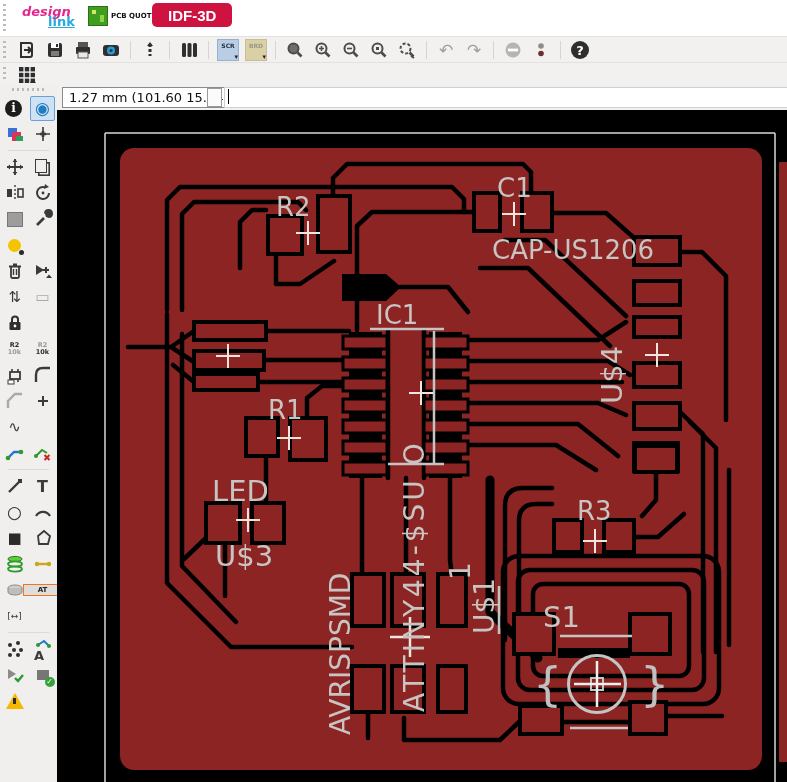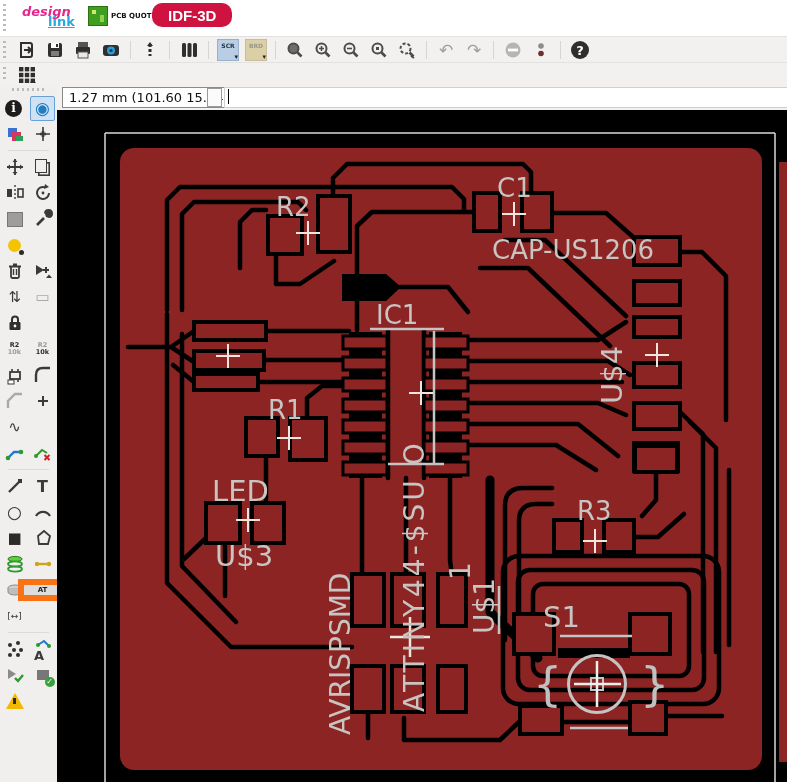--- a/index.html
+++ b/index.html
@@ -10,21 +10,21 @@
     background-image:repeating-linear-gradient(#bbb 0 2px,transparent 2px 5px);}
   #logo-design{position:absolute;left:22px;top:4px;width:60px;height:28px;font-size:13px;font-weight:bold;}
   #logo-design .d{color:#e5258e;font-style:italic;position:absolute;left:0;top:0;}
   #logo-design .l{color:#2aa8df;position:absolute;left:26px;top:10px;text-decoration:underline;}
   #pcbquote{position:absolute;left:88px;top:6px;display:flex;align-items:center;gap:3px;}
   .pcbq-ic{width:18px;height:18px;background:#3f9e1f;border:1px solid #2c700f;position:relative;}
   .pcbq-ic:before{content:"";position:absolute;left:3px;top:3px;width:4px;height:4px;background:#cdе;background:#cfe86a;}
   .pcbq-ic:after{content:"";position:absolute;right:3px;bottom:3px;width:4px;height:7px;background:#8fd34a;}
   .pcbq-txt{font-size:7px;font-weight:bold;color:#111;line-height:1.15;}
   #idf3d{position:absolute;left:152px;top:3px;height:24px;padding:0 16px;background:#ce1340;color:#fff;
-    font-weight:bold;font-size:15px;border:none;border-radius:10px;display:flex;align-items:center;}
+    font-weight:bold;font-size:15px;border:none;border-radius:5px;display:flex;align-items:center;}
   
   .bar{position:absolute;left:0;width:787px;background:#f2f1f0;border-top:1px solid #e3e2e1;}
   #toolbar{top:36px;height:26px;}
   #gridrow{top:62px;height:23px;}
   #coordrow{top:85px;height:25px;left:57px;width:730px;}
   .tb{display:flex;align-items:center;height:100%;padding-left:14px;gap:2px;}
   .tbtn{width:24px;height:22px;display:flex;align-items:center;justify-content:center;border:1px solid transparent;}
   .tsep{width:1px;height:18px;background:#d6d5d4;margin:0 4px;}
   .glyph{font-size:17px;color:#9e9e9e;}
   .chip{width:20px;height:18px;font-size:6px;font-weight:bold;display:flex;align-items:flex-start;justify-content:center;
@@ -57,21 +57,21 @@
   .ic-layers{width:9px;height:9px;background:#3a6fd8;position:relative;margin:-4px 0 0 -4px;}
   .ic-layers:before{content:"";position:absolute;left:4px;top:4px;width:9px;height:9px;background:#d8365a;}
   .ic-layers:after{content:"";position:absolute;left:8px;top:8px;width:7px;height:5px;background:#2ca05a;}
   .ic-copy{width:10px;height:12px;border:1.6px solid #3a3a3a;background:#f0efee;box-shadow:3px 3px 0 -1.6px #f0efee,3px 3px 0 0 #3a3a3a;margin:-3px 0 0 -3px;}
   .ic-gray{width:14px;height:13px;background:#9d9d9d;border:1px solid #777;}
   .ic-dot{width:13px;height:13px;border-radius:50%;background:#f5c400;position:relative;}
   .ic-dot:after{content:"";position:absolute;right:-3px;bottom:-3px;width:5px;height:5px;border-radius:50%;background:#2b2b2b;}
   .ic-2txt{font-size:6.5px;font-weight:bold;line-height:1.1;text-align:center;color:#9a9a9a;}
   .ic-2txt b{color:#2b2b2b;display:block;}
   .ic-2txt span{display:block;}
-  .ic-attr{font-size:7px;font-weight:bold;border:6px solid #f97316;background:#ddd;padding:1px 14px;color:#222;}
+  .ic-attr{font-size:7px;font-weight:bold;border:1px solid #f97316;background:#ddd;padding:1px 14px;color:#222;}
   .ic-warn{width:0;height:0;border-left:9px solid transparent;border-right:9px solid transparent;
     border-bottom:16px solid #f5b800;position:relative;}
   .ic-warn:after{content:"";position:absolute;left:-1.5px;top:5px;width:3px;height:6px;background:#2b2b2b;}
   .ic-drc{width:12px;height:10px;background:#777;position:relative;}
   .ic-drc:after{content:"✓";position:absolute;right:-6px;bottom:-7px;width:10px;height:10px;border-radius:50%;
     background:#35a13a;color:#fff;font-size:8px;line-height:10px;text-align:center;}
   .gray-glyph{color:#a9a9a9;}
   
   #canvas{position:absolute;left:57px;top:110px;width:730px;height:672px;background:#000;}
   text.lbl{fill:#c8c4c2;}

